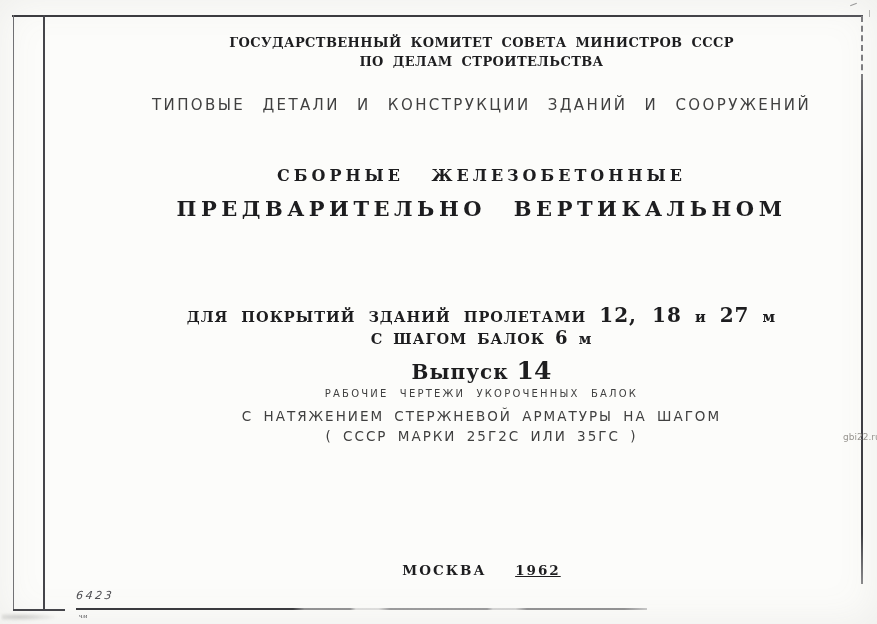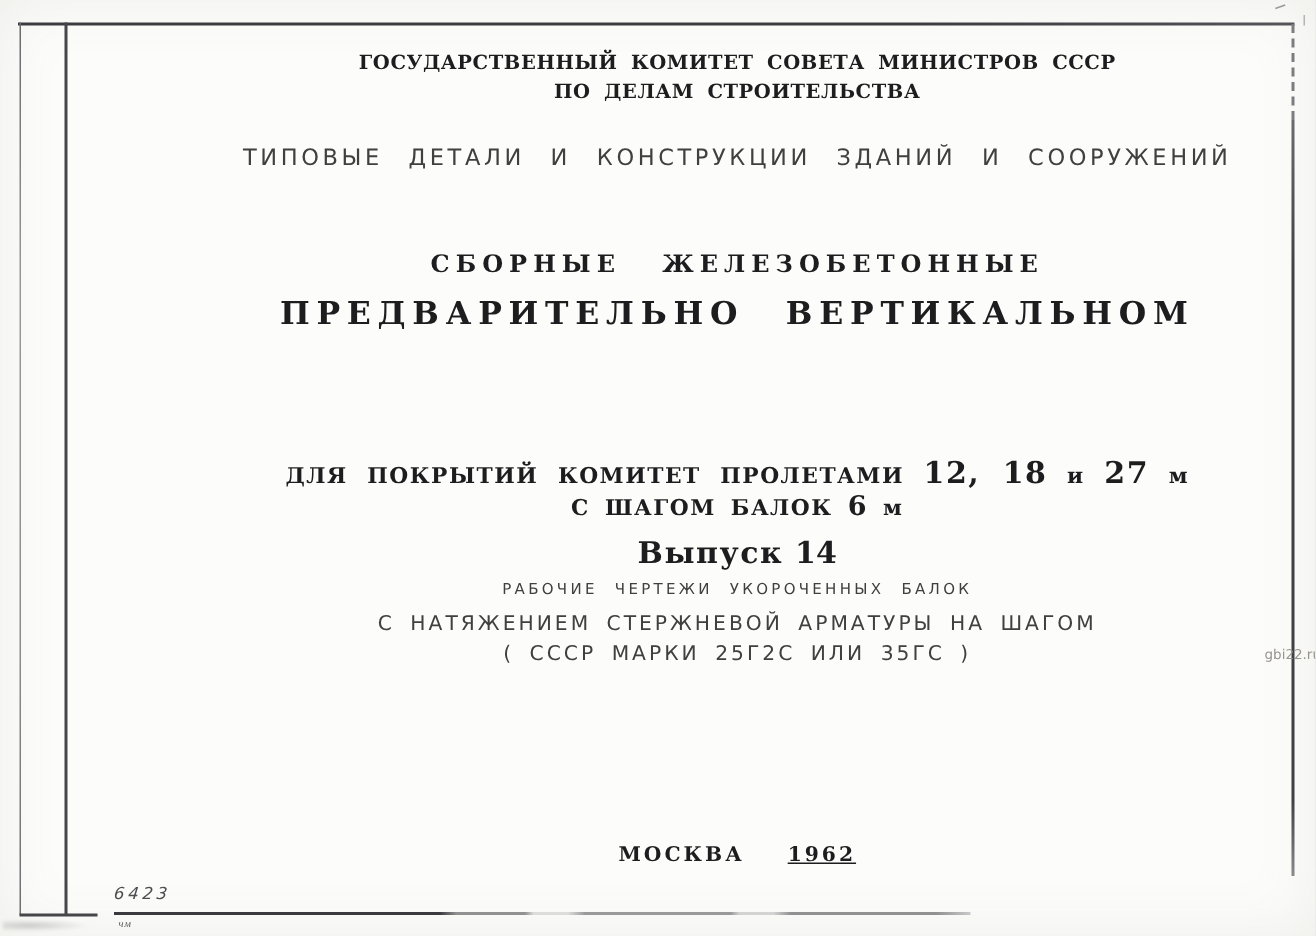--- a/index.html
+++ b/index.html
@@ -32,21 +32,21 @@
                      #3a3a3e 0 38%, rgba(60,60,64,.55) 40% 48%, rgba(60,60,64,.15) 49% 53%,
                      rgba(60,60,64,.5) 55% 72%, rgba(60,60,64,.2) 73% 77%,
                      rgba(60,60,64,.55) 79% 96%, rgba(60,60,64,.25)); }
   .tick-a { left: 850px; top: 4px; width: 7px; height: 1px; background:#9a9a9a; transform: rotate(-20deg); }
   .tick-b { left: 869px; top: 10px; width: 1px; height: 7px; background:#b5b5b3; }
   .smudge { position:absolute; left: 2px; top: 613px; width: 58px; height: 8px;
             background: radial-gradient(ellipse at 30% 50%, rgba(120,120,118,.35), rgba(120,120,118,0) 70%);
             filter: blur(1px); }
 
   
-  .content { position: absolute; left: 58px; top: 0; width: 819px; height: 624px; padding-left: 24px; }
+  .content { position: absolute; left: 48px; top: 0; width: 819px; height: 624px; padding-left: 24px; }
   .tline { position: absolute; width: 100%; text-align: center; white-space: nowrap; }
 
   .serif-b { font-family: "DejaVu Serif", serif; font-weight: bold; }
   .draft   { font-family: "DejaVu Sans", sans-serif; font-weight: 400; color: #404040; }
 
   .committee-1 { top: 35px;  font-size: 13px; letter-spacing: .4px; word-spacing: 4px; }
   .committee-2 { top: 54px;  font-size: 13px; letter-spacing: .4px; word-spacing: 4px; }
   .series-caption { top: 96px; font-size: 15px; letter-spacing: 2.4px; word-spacing: 10px; }
   .series-number  { top: 125px; font-size: 17.5px; letter-spacing: 1px; word-spacing: 3px; }
 
@@ -54,21 +54,21 @@
   .title-2 { top: 196px; font-size: 21px; letter-spacing: 4.5px; word-spacing: 16px; }
   .title-3 { top: 225px; font-size: 21px; letter-spacing: 4px;  word-spacing: 14px; }
   .subtitle { top: 269px; font-size: 12.5px; letter-spacing: 1.2px; word-spacing: 5px; }
 
   .app-1 { top: 303px; font-size: 14.5px; letter-spacing: 1px; word-spacing: 7px; }
   .app-2 { top: 327px; font-size: 14.5px; letter-spacing: 1px; word-spacing: 4px; }
   .num-big { font-size: 20px; letter-spacing: 1px; }
   .num-med { font-size: 18px; }
 
   .issue-line { top: 356px; font-size: 20px; letter-spacing: 1px; }
-  .issue-num  { font-size: 20px; letter-spacing: 0; }
+  .issue-num  { font-size: 25px; letter-spacing: 0; }
   .desc-1 { top: 388px; font-size: 10px; letter-spacing: 2.2px; word-spacing: 6px; }
   .desc-2 { top: 408px; font-size: 13.5px; letter-spacing: 2px;   word-spacing: 4px; }
   .desc-3 { top: 428px; font-size: 13.5px; letter-spacing: 2px;   word-spacing: 4px; }
 
   .imprint { top: 562px; font-size: 13.5px; letter-spacing: 2px; }
   .imprint .year { margin-left: 22px; text-decoration: underline; }
 
   .handwritten {
     position: absolute; left: 76px; top: 589px;
     font-family: "DejaVu Sans", sans-serif; font-style: italic;
@@ -108,21 +108,21 @@
     <div class="tline serif-b committee-2">ПО ДЕЛАМ СТРОИТЕЛЬСТВА</div>
 
     <div class="tline draft series-caption">ТИПОВЫЕ ДЕТАЛИ И КОНСТРУКЦИИ ЗДАНИЙ И СООРУЖЕНИЙ</div>
 
 
     <div class="tline serif-b title-1">СБОРНЫЕ ЖЕЛЕЗОБЕТОННЫЕ</div>
     <div class="tline serif-b title-2">ПРЕДВАРИТЕЛЬНО ВЕРТИКАЛЬНОМ</div>
 
 
     <div class="tline serif-b app-1">
-      <span>ДЛЯ ПОКРЫТИЙ КОМИТЕТ ПРОЛЕТАМИ</span>
+      <span>ДЛЯ ПОКРЫТИЙ ЗДАНИЙ ПРОЛЕТАМИ</span>
       <span class="num-big">12, 18</span>
       <span>и</span>
       <span class="num-big">27</span>
       <span>м</span>
     </div>
 
     <div class="tline serif-b app-2">
       <span>С ШАГОМ БАЛОК</span>
       <span class="num-med">6</span>
       <span>м</span>

